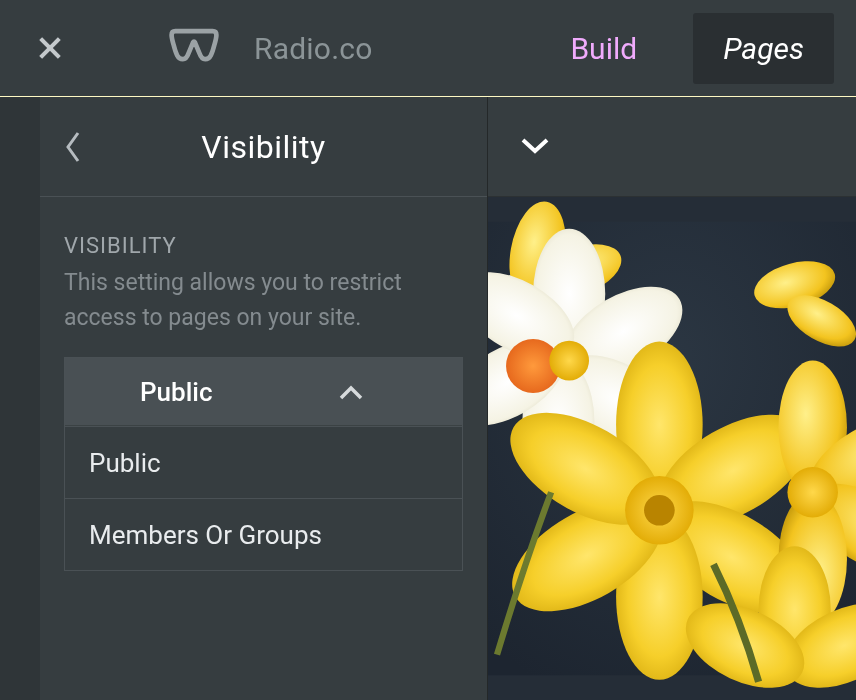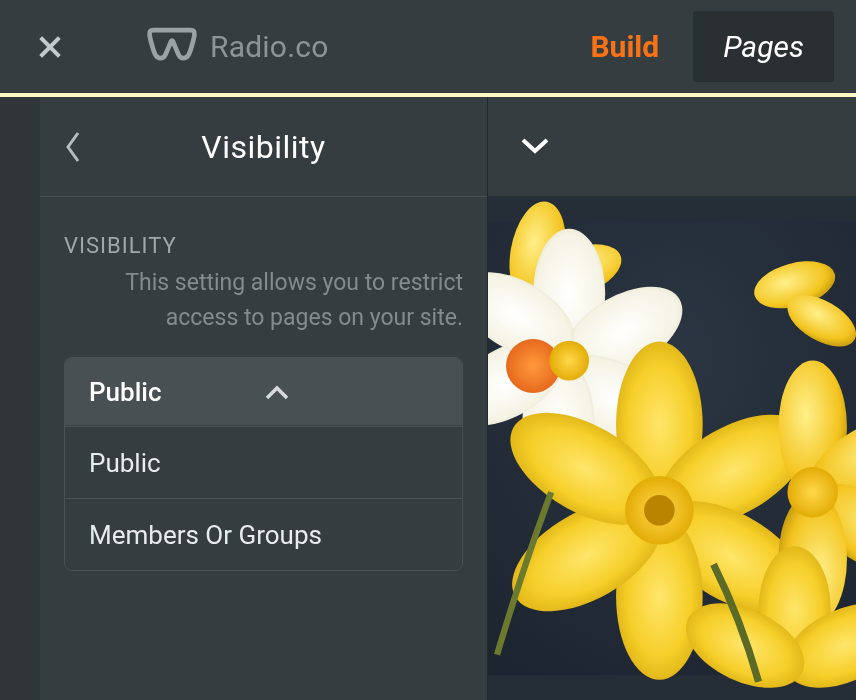--- a/index.html
+++ b/index.html
@@ -5,29 +5,30 @@
   * { box-sizing: border-box; margin: 0; padding: 0; }
   html, body { width: 856px; height: 700px; overflow: hidden; font-family: -apple-system, BlinkMacSystemFont, "Segoe UI", Roboto, Helvetica, Arial, sans-serif; background: #2f3538; }
 
   
   .topbar {
     height: 97px;
     background: #363d40;
     display: flex;
     align-items: center;
     padding: 0 22px 0 30px;
-    border-bottom: 4px solid #fef9c3;
+    gap: 22px;
+    border-bottom: 1px solid #fef9c3;
   }
   .topbar .close-btn { width: 40px; height: 40px; display:flex; align-items:center; justify-content:center; cursor:pointer; color:#c4c9cc; }
   .topbar .close-btn svg { width: 28px; height: 28px; stroke:#c4c9cc; stroke-width:3.5; }
   .topbar .logo { margin-left: 72px; width: 60px; height: 40px; display:flex; align-items:center; justify-content:center; }
   .topbar .logo svg { width: 56px; height: 40px; }
   .topbar .site-name { font-size: 30px; color:#8b9497; margin-left: 8px; font-weight:400; letter-spacing:0.2px; }
   .topbar .spacer { flex: 1; }
-  .topbar .tab { font-size: 30px; color:#f97316; padding: 12px 0; cursor:pointer; font-weight:700; }
+  .topbar .tab { font-size: 30px; color:#f0abfc; padding: 12px 0; cursor:pointer; font-weight:400; }
   .topbar .tab.active {
     color:#ffffff;
     background:#2a2f32;
     border-radius: 3px;
     padding: 18px 30px;
     margin-left: 34px;
     font-weight:400;
     font-style:italic;
   }
 
@@ -51,24 +52,24 @@
     padding: 0 24px;
     border-bottom: 1px solid #4a5155;
   }
   .subheader .back { width:40px; display:flex; align-items:center; justify-content:flex-start; cursor:pointer; color:#b6bcc0; }
   .subheader .back svg { width:20px; height:34px; stroke:#b6bcc0; stroke-width:3; fill:none; }
   .subheader .title { flex:1; text-align:center; font-size:32px; color:#ffffff; font-weight:400; letter-spacing:0.5px; margin-right:40px; }
 
   
   .section { padding: 36px 24px 0 24px; }
   .section-label { font-size:22px; color:#a0a7ab; letter-spacing:1px; font-weight:400; }
-  .section-desc { font-size:23px; line-height:1.5; color:#848b8f; margin-top:8px; font-weight:400;text-align:right; }
-
-  
-  .dropdown-wrap { margin: 22px 24px 0 24px; border:1px solid #4a5155; border-radius:8px; overflow:hidden; }
+  .section-desc { font-size:23px; line-height:1.5; color:#848b8f; margin-top:8px; font-weight:400; }
+
+  
+  .dropdown-wrap { margin: 22px 24px 0 24px; border:1px solid #4a5155; border-radius:0; overflow:hidden;text-align:center; }
   .dd-header {
     height: 68px;
     background:#495054;
     display:flex;
     align-items:center;
     padding: 0 24px;
     cursor:pointer;
     border-bottom:1px solid #3b4244;
   }
   .dd-header span { flex:1; font-size:26px; color:#ffffff; font-weight:500; }

